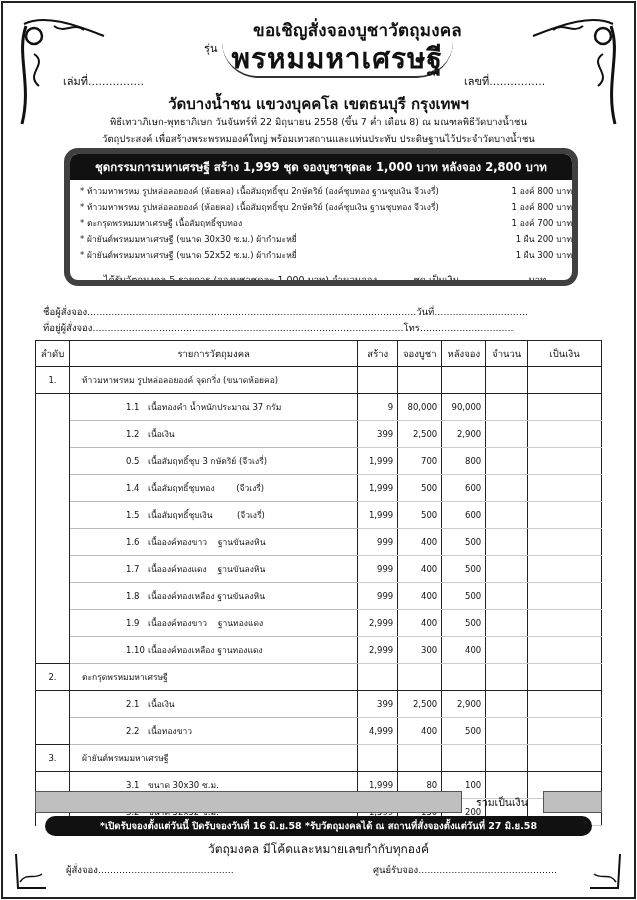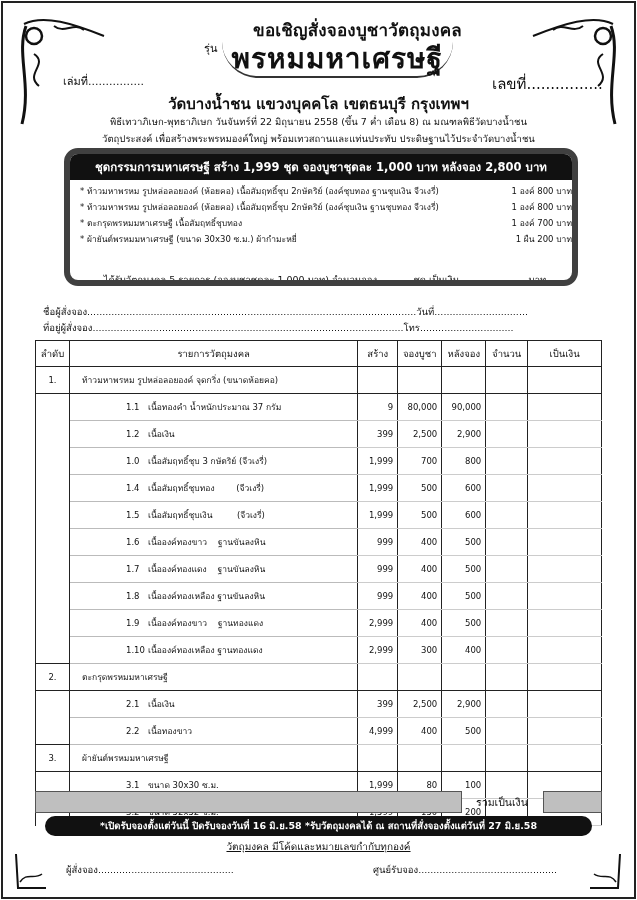--- a/index.html
+++ b/index.html
@@ -4,21 +4,21 @@
 <style>
   * { box-sizing: border-box; margin: 0; padding: 0; }
   body { width: 637px; height: 900px; background: #fff; font-family: "DejaVu Sans", sans-serif; color: #111; position: relative; overflow: hidden; }
   .frame { position: absolute; left: 1px; top: 1px; width: 635px; height: 898px; border: 2px solid #222; }
   .orn { position: absolute; }
   .title1 { position: absolute; top: 16px; left: 0; width: 637px; text-align: center; font-size: 17px; font-weight: bold; letter-spacing: 0.2px; margin-left: 39px; }
   .title2 { position: absolute; top: 36px; left: 0; width: 637px; text-align: center; padding-left: 20px; }
   .title2 .rn { font-size: 11px; vertical-align: 16px; margin-right: 4px; }
   .title2 .big { font-family: "DejaVu Serif", serif; font-size: 28px; font-weight: bold; letter-spacing: 1px; border-bottom: 2px solid #333; border-radius: 0 0 40px 40px; padding: 0 10px 1px; }
   .volno { position: absolute; top: 72px; left: 63px; font-size: 11px; }
-  .docno { position: absolute; top: 72px; left: 492px; font-size: 15px; }
+  .docno { position: absolute; top: 72px; left: 464px; font-size: 11px; }
   .temple { position: absolute; top: 92px; left: 0; width: 637px; text-align: center; font-size: 15px; font-weight: bold; }
   .ceremony { position: absolute; top: 114px; left: 0; width: 637px; text-align: center; font-size: 9.5px; }
   .purpose { position: absolute; top: 131px; left: 0; width: 637px; text-align: center; font-size: 9.5px; }
   .setbox { position: absolute; top: 148px; left: 64px; width: 514px; height: 138px; border: 6px solid #404040; border-radius: 14px; overflow: hidden; }
   .sethead { background: #111; color: #fff; font-size: 11.5px; font-weight: bold; text-align: center; height: 26px; line-height: 26px; }
   .setline { position: absolute; left: 10px; width: 492px; font-size: 8.5px; height: 13px; line-height: 13px; }
   .setline .q { position: absolute; right: 0; top: 0; }
   .setfoot { position: absolute; left: 0; width: 510px; text-align: center; font-size: 9.5px; top: 118px; }
   .orderer { position: absolute; top: 304px; left: 43px; font-size: 9.5px; width: 560px; }
   .address { position: absolute; top: 320px; left: 43px; font-size: 9.5px; width: 560px; }
@@ -30,21 +30,21 @@
   table.items .sub td.desc { border-bottom: 1px solid #bbb; }
   table.items td.idx { text-align: center; }
   .desc .code { display: inline-block; width: 22px; margin-left: 52px; }
   tr.sub td { border-top: 1px solid #ccc; border-bottom: 1px solid #ccc; }
   tr.sub td.idx { border-top: none; border-bottom: none; }
   .totalbar { position: absolute; top: 791px; left: 35px; width: 567px; height: 22px; }
   .totalbar .grey1 { position: absolute; left: 0; top: 0; width: 427px; height: 22px; background: #bfbfbf; border: 1px solid #555; }
   .totalbar .lbl { position: absolute; left: 432px; top: 0; width: 70px; height: 22px; font-size: 10.5px; line-height: 22px; text-align: center; }
   .totalbar .grey2 { position: absolute; left: 508px; top: 0; width: 59px; height: 22px; background: #bfbfbf; border: 1px solid #555; }
   .notice { position: absolute; top: 816px; left: 45px; width: 547px; height: 20px; background: #111; color: #fff; border-radius: 10px; font-size: 9.5px; font-weight: bold; text-align: center; line-height: 20px; }
-  .codeline { position: absolute; top: 839px; left: 0; width: 637px; text-align: center; font-size: 10px; text-decoration: underline; }
+  .codeline { position: absolute; top: 839px; left: 0; width: 637px; text-align: center; font-size: 12px; }
   .sign1 { position: absolute; top: 862px; left: 66px; font-size: 9.5px; }
   .sign2 { position: absolute; top: 862px; left: 373px; font-size: 9.5px; }
 </style>
 </head>
 <body>
 
 <div class="frame"></div>
 
 <svg class="orn" style="left:14px;top:14px" width="95" height="120" viewBox="0 0 95 120">
   <path d="M10 10 C30 0 60 10 90 22" stroke="#111" stroke-width="2" fill="none"></path>
@@ -78,20 +78,21 @@
 <div class="temple">วัดบางน้ำชน แขวงบุคคโล เขตธนบุรี กรุงเทพฯ</div>
 <div class="ceremony">พิธีเทวาภิเษก-พุทธาภิเษก วันจันทร์ที่ 22 มิถุนายน 2558 (ขึ้น 7 ค่ำ เดือน 8) ณ มณฑลพิธีวัดบางน้ำชน</div>
 <div class="purpose">วัตถุประสงค์ เพื่อสร้างพระพรหมองค์ใหญ่ พร้อมเทวสถานและแท่นประทับ ประดิษฐานไว้ประจำวัดบางน้ำชน</div>
 
 <div class="setbox">
   <div class="sethead">ชุดกรรมการมหาเศรษฐี สร้าง 1,999 ชุด จองบูชาชุดละ 1,000 บาท หลังจอง 2,800 บาท</div>
   <div class="setline" style="top:31px"><span>* ท้าวมหาพรหม รูปหล่อลอยองค์ (ห้อยคอ) เนื้อสัมฤทธิ์ชุบ 2กษัตริย์ (องค์ชุบทอง ฐานชุบเงิน จีวเงรี่)</span><span class="q">1 องค์ 800 บาท</span></div>
   <div class="setline" style="top:47px"><span>* ท้าวมหาพรหม รูปหล่อลอยองค์ (ห้อยคอ) เนื้อสัมฤทธิ์ชุบ 2กษัตริย์ (องค์ชุบเงิน ฐานชุบทอง จีวเงรี่)</span><span class="q">1 องค์ 800 บาท</span></div>
   <div class="setline" style="top:63px"><span>* ตะกรุดพรหมมหาเศรษฐี เนื้อสัมฤทธิ์ชุบทอง</span><span class="q">1 องค์ 700 บาท</span></div>
   <div class="setline" style="top:79px"><span>* ผ้ายันต์พรหมมหาเศรษฐี (ขนาด 30x30 ซ.ม.) ผ้ากำมะหยี่</span><span class="q">1 ผืน  200 บาท</span></div>
+  <div class="setline" style="top:95px"><span>* ผ้ายันต์พรหมมหาเศรษฐี (ขนาด 52x52 ซ.ม.) ผ้ากำมะหยี่</span><span class="q">1 ผืน  300 บาท</span></div>
   <div class="setfoot">ได้รับวัตถุมงคล 5 รายการ (จองบูชาชุดละ 1,000 บาท) จำนวนจอง............ชุด เป็นเงิน.......................บาท</div>
 </div>
 
 <div class="orderer">
   <span>ชื่อผู้สั่งจอง</span><span class="dots">.............................................................................................................</span><span>วันที่</span><span class="dots">...............................</span>
 </div>
 <div class="address">
   <span>ที่อยู่ผู้สั่งจอง</span><span class="dots">.......................................................................................................</span><span>โทร</span><span class="dots">...............................</span>
 </div>
 
@@ -139,21 +140,21 @@
         <td class="idx"></td>
         <td class="desc"><span class="code">1.2</span><span style="white-space:pre">เนื้อเงิน</span></td>
         <td class="num">399</td>
         <td class="num">2,500</td>
         <td class="num">2,900</td>
         <td></td>
         <td></td>
       </tr>
       <tr class="sub">
         <td class="idx"></td>
-        <td class="desc"><span class="code">1.0</span><span style="white-space:pre">เนื้อสัมฤทธิ์ชุบ 3 กษัตริย์ (จีวเงรี่)</span></td>
+        <td class="desc"><span class="code">0.5</span><span style="white-space:pre">เนื้อสัมฤทธิ์ชุบ 3 กษัตริย์ (จีวเงรี่)</span></td>
         <td class="num">1,999</td>
         <td class="num">700</td>
         <td class="num">800</td>
         <td></td>
         <td></td>
       </tr>
       <tr class="sub">
         <td class="idx"></td>
         <td class="desc"><span class="code">1.4</span><span style="white-space:pre">เนื้อสัมฤทธิ์ชุบทอง        (จีวเงรี่)</span></td>
         <td class="num">1,999</td>

